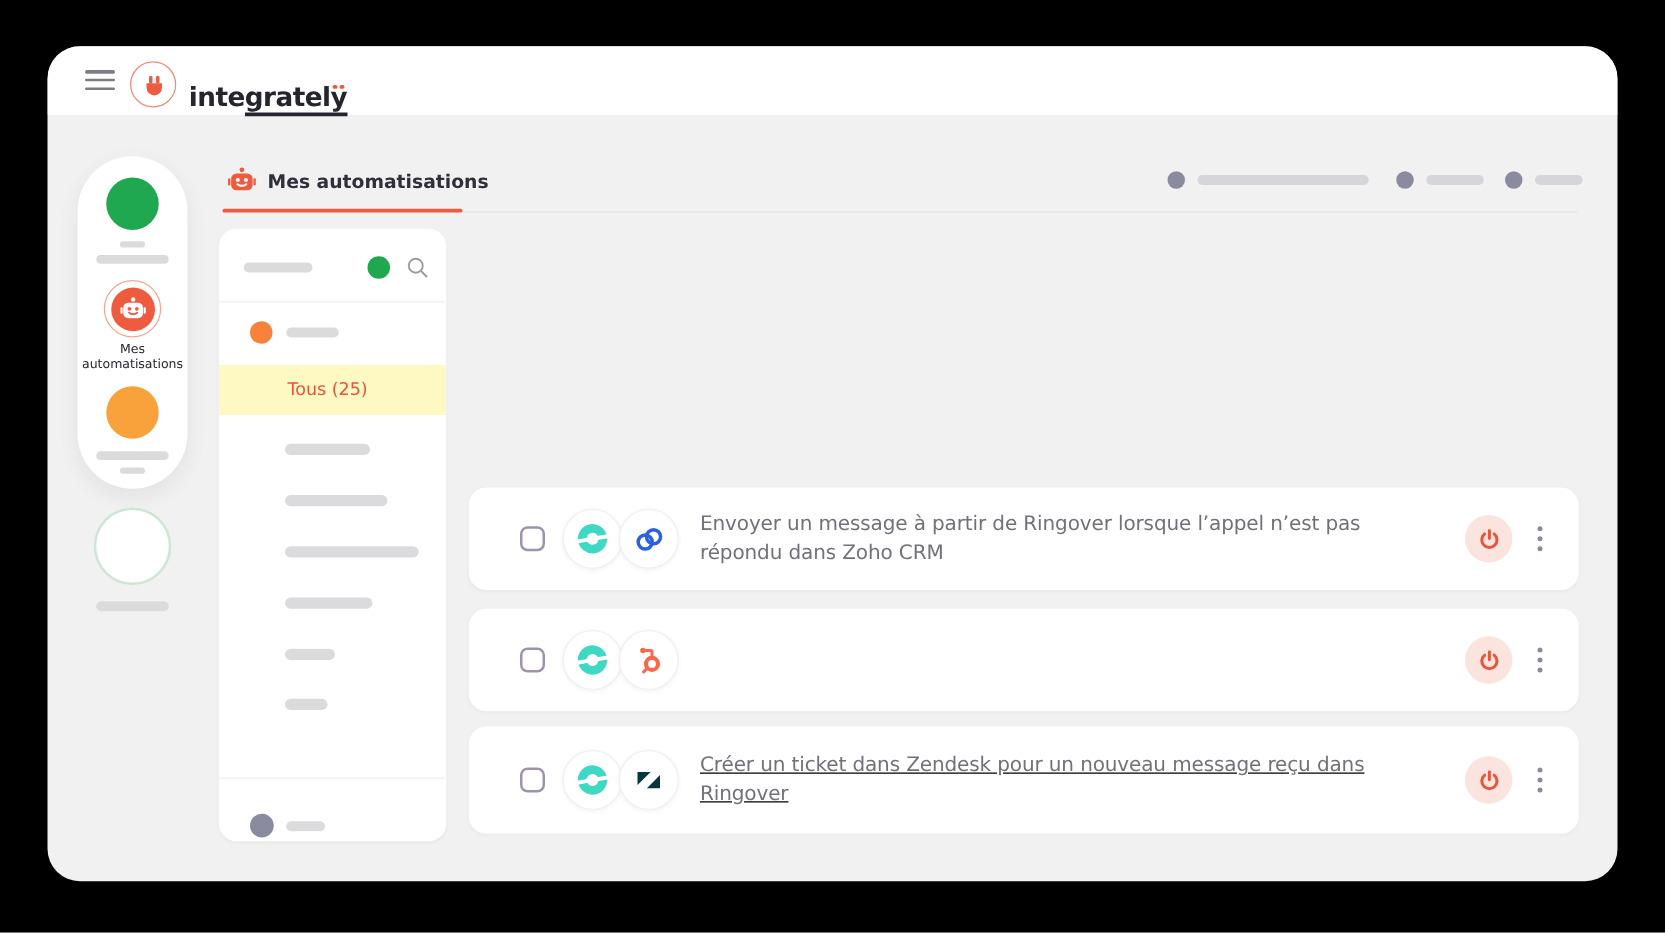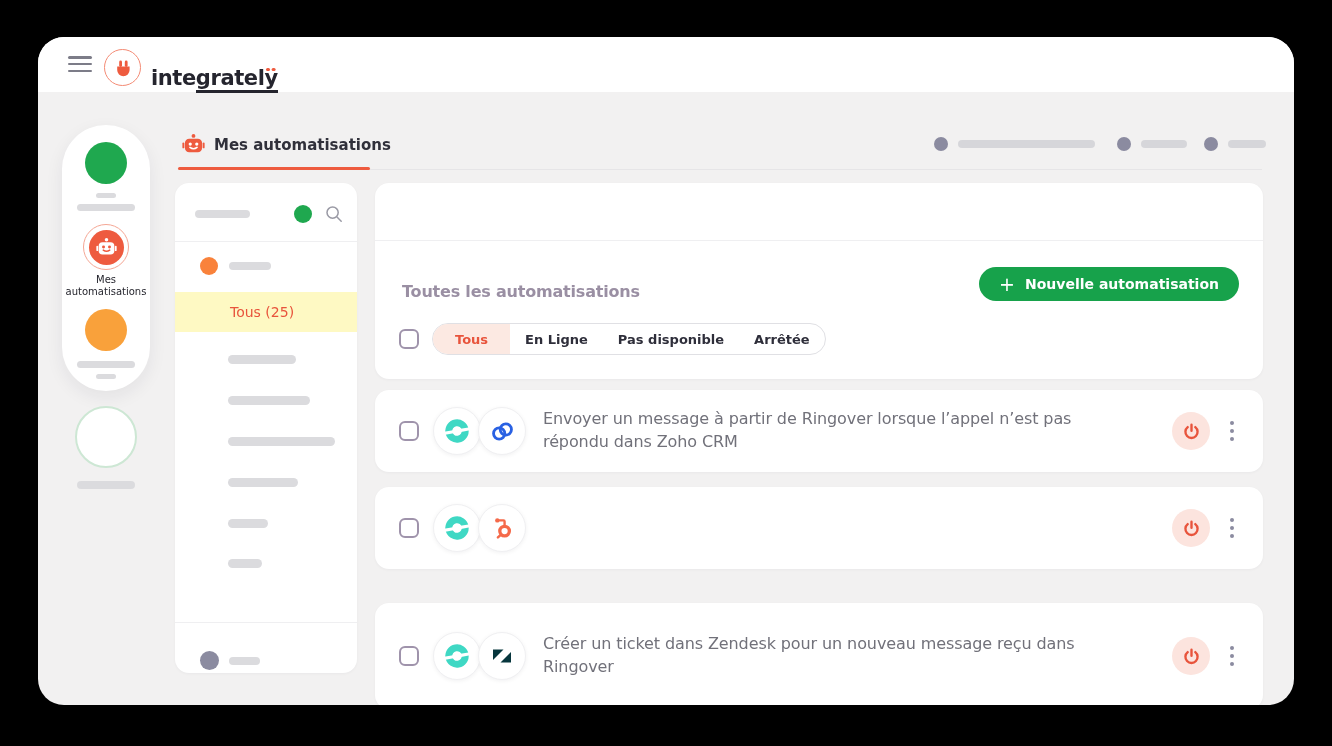--- a/index.html
+++ b/index.html
@@ -85,21 +85,21 @@
   .checkbox { width:20px; height:20px; border:2px solid #9F93AB; border-radius:6px; background:#fff; cursor:pointer; }
   .maincard .checkbox { position:absolute; left:24px; top:146px; }
   .filters { position:absolute; left:57px; top:140px; height:32px; border:1px solid #E0E0E4;
              border-radius:16px; background:#fff; display:flex; align-items:stretch; overflow:hidden; }
   .filters .f { display:flex; align-items:center; padding:0 15px; font-size:13px; font-weight:bold;
                 color:#2E2E3A; cursor:pointer; }
   .filters .f.active { background:#FCE9E2; color:#E8543C; padding:0 22px; }
 
   
   .row { position:absolute; left:337px; width:888px; height:82px; background:#fff; border-radius:14px;
-         box-shadow:0 1px 3px rgba(20,20,40,.04); display:flex; align-items:center; padding-left:24px; }
+         box-shadow:0 1px 3px rgba(20,20,40,.04); display:flex; align-items:center; padding-left:41px; }
   .row .checkbox { flex:none; }
   .appicons { display:flex; margin-left:14px; }
   .appcircle { width:48px; height:48px; border-radius:50%; background:#fff; border:1px solid #F0F0F2;
                box-shadow:0 1px 4px rgba(20,20,40,.06); display:flex; align-items:center; justify-content:center; }
   .appcircle + .appcircle { margin-left:-3px; }
   .row-text { margin-left:17px; width:575px; font-size:16px; color:#71717A; line-height:1.42;
               letter-spacing:-0.1px; }
   .row-right { margin-left:auto; display:flex; align-items:center; padding-right:22px; }
   .power-btn { width:38px; height:38px; border-radius:50%; background:#FCE4DE; border:none;
                display:flex; align-items:center; justify-content:center; cursor:pointer; }
@@ -206,35 +206,20 @@
       <span class="sk" style="top:146px; width:70px;"></span>
       <span class="sk" style="top:187px; width:40px;"></span>
       <span class="sk" style="top:227px; width:34px;"></span>
     </div>
     <div class="sub-bottom">
       <span class="pdot"></span>
       <span class="sk"></span>
     </div>
   </div>
 
-  <div class="maincard">
-    <div class="strip"></div>
-    <div class="main-title">Toutes les automatisations</div>
-    <button class="new-btn">
-      <span class="plus">+</span>
-      <span>Nouvelle automatisation</span>
-    </button>
-    <span class="checkbox"></span>
-    <div class="filters">
-      <span class="f active">Tous</span>
-      <span class="f">En Ligne</span>
-      <span class="f">Pas disponible</span>
-      <span class="f">Arrêtée</span>
-    </div>
-  </div>
 
   <div class="row" style="top:353px;">
     <span class="checkbox"></span>
     <div class="appicons">
       <span class="appcircle">
         <svg width="26" height="26" viewBox="0 0 24 24">
           <g transform="rotate(-10 12 12)">
             <circle cx="12" cy="12" r="7.6" fill="none" stroke="#3FD8C4" stroke-width="6.4"></circle>
             <rect x="-1" y="10.6" width="9.5" height="2.9" fill="#fff"></rect>
             <rect x="15.5" y="10.6" width="9.5" height="2.9" fill="#fff"></rect>
@@ -293,21 +278,21 @@
         </svg>
       </button>
       <button class="kebab">
           <i></i>
           <i></i>
           <i></i>
         </button>
     </div>
   </div>
 
-  <div class="row" style="top:566px; height:106px;">
+  <div class="row" style="top:544px; height:86px;text-decoration:underline;">
     <span class="checkbox"></span>
     <div class="appicons">
       <span class="appcircle">
         <svg width="26" height="26" viewBox="0 0 24 24">
           <g transform="rotate(-10 12 12)">
             <circle cx="12" cy="12" r="7.6" fill="none" stroke="#3FD8C4" stroke-width="6.4"></circle>
             <rect x="-1" y="10.6" width="9.5" height="2.9" fill="#fff"></rect>
             <rect x="15.5" y="10.6" width="9.5" height="2.9" fill="#fff"></rect>
           </g>
         </svg>

